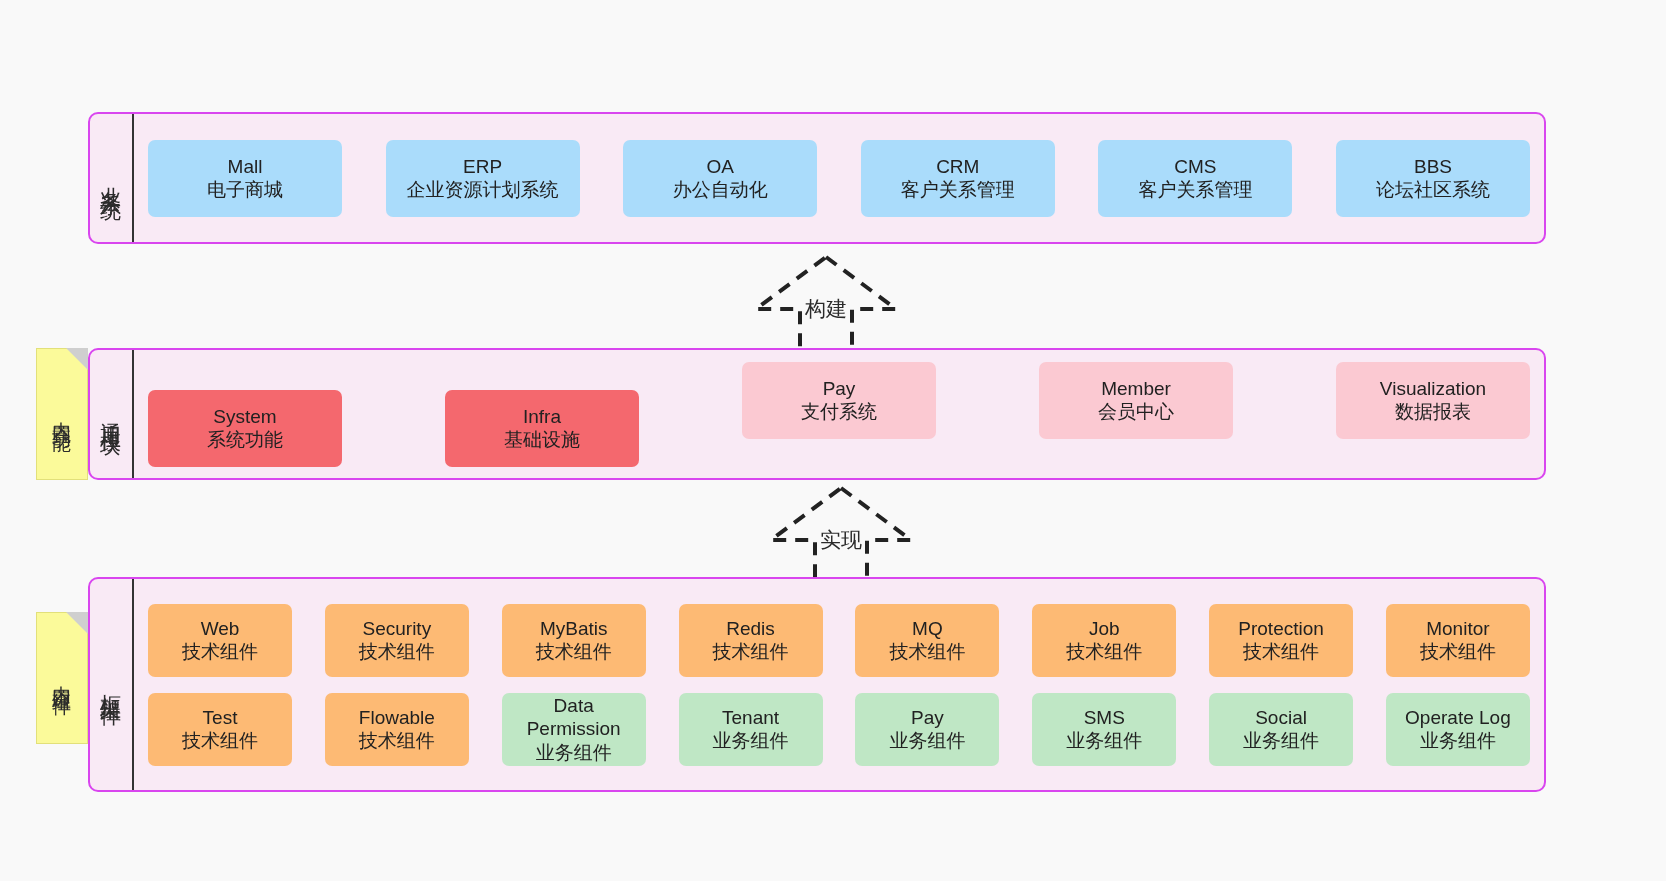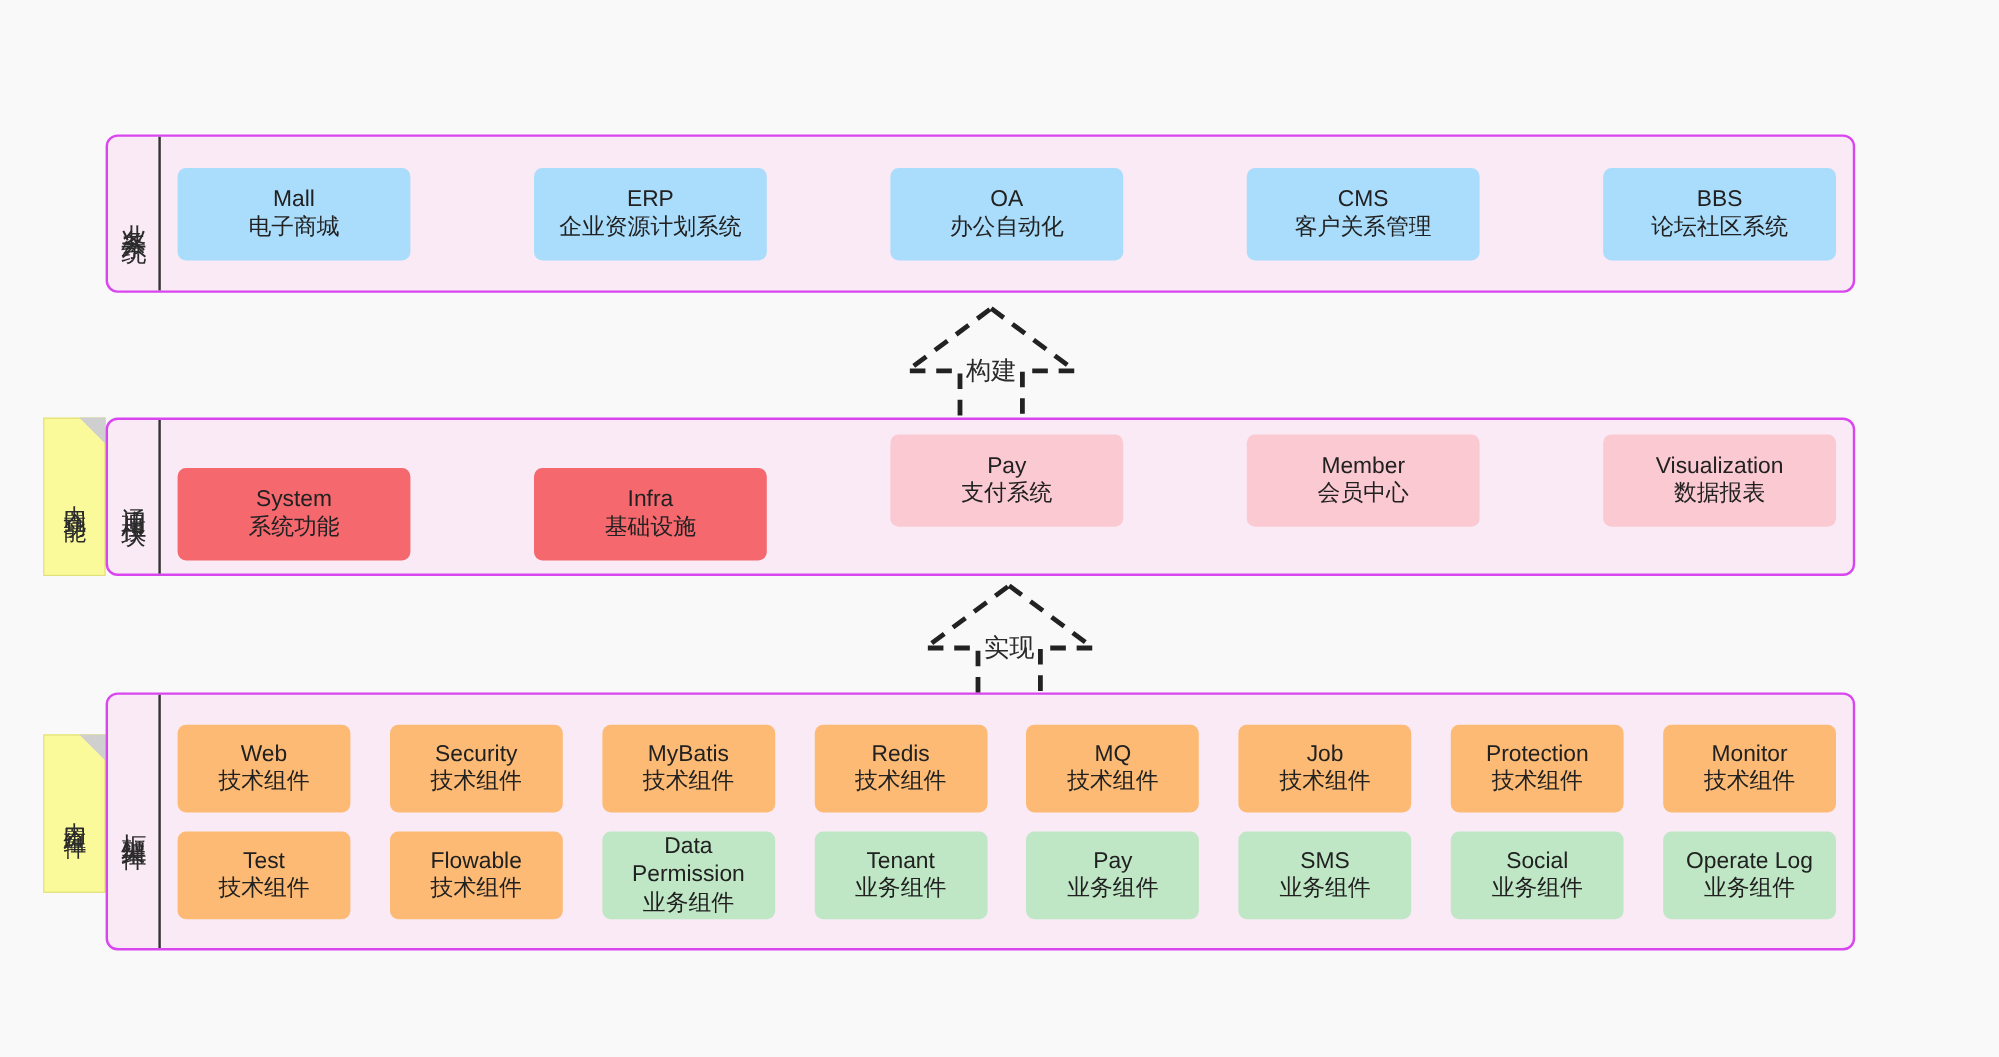--- a/index.html
+++ b/index.html
@@ -169,20 +169,24 @@
         </div>
         <div class="node c-blue">
           <span class="t1">ERP</span>
           <span class="t2">企业资源计划系统</span>
         </div>
         <div class="node c-blue">
           <span class="t1">OA</span>
           <span class="t2">办公自动化</span>
         </div>
         <div class="node c-blue">
+          <span class="t1">CRM</span>
+          <span class="t2">客户关系管理</span>
+        </div>
+        <div class="node c-blue">
           <span class="t1">CMS</span>
           <span class="t2">客户关系管理</span>
         </div>
         <div class="node c-blue">
           <span class="t1">BBS</span>
           <span class="t2">论坛社区系统</span>
         </div>
       </div>
     </div>
   </div>

